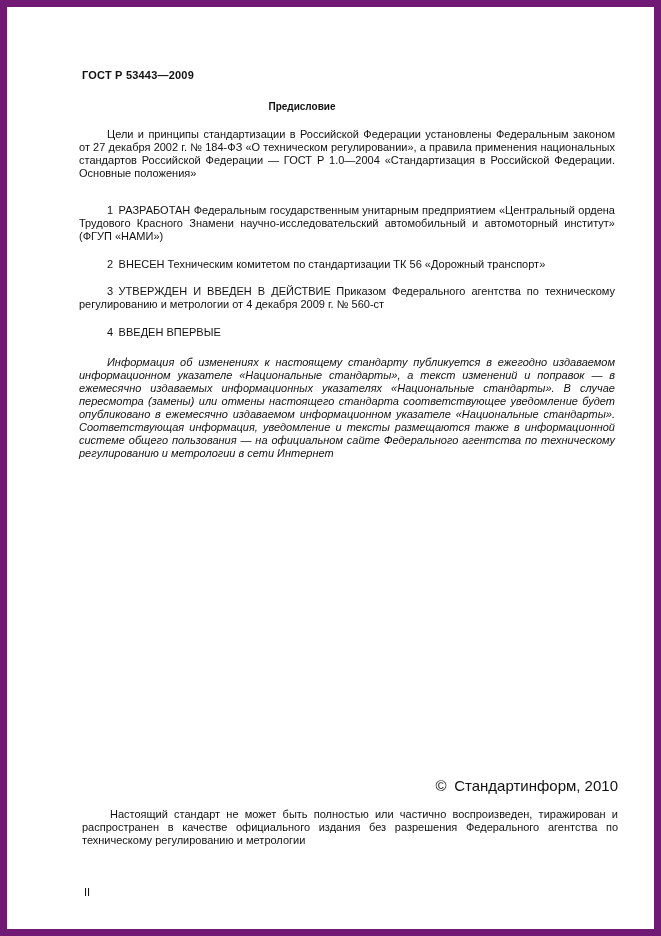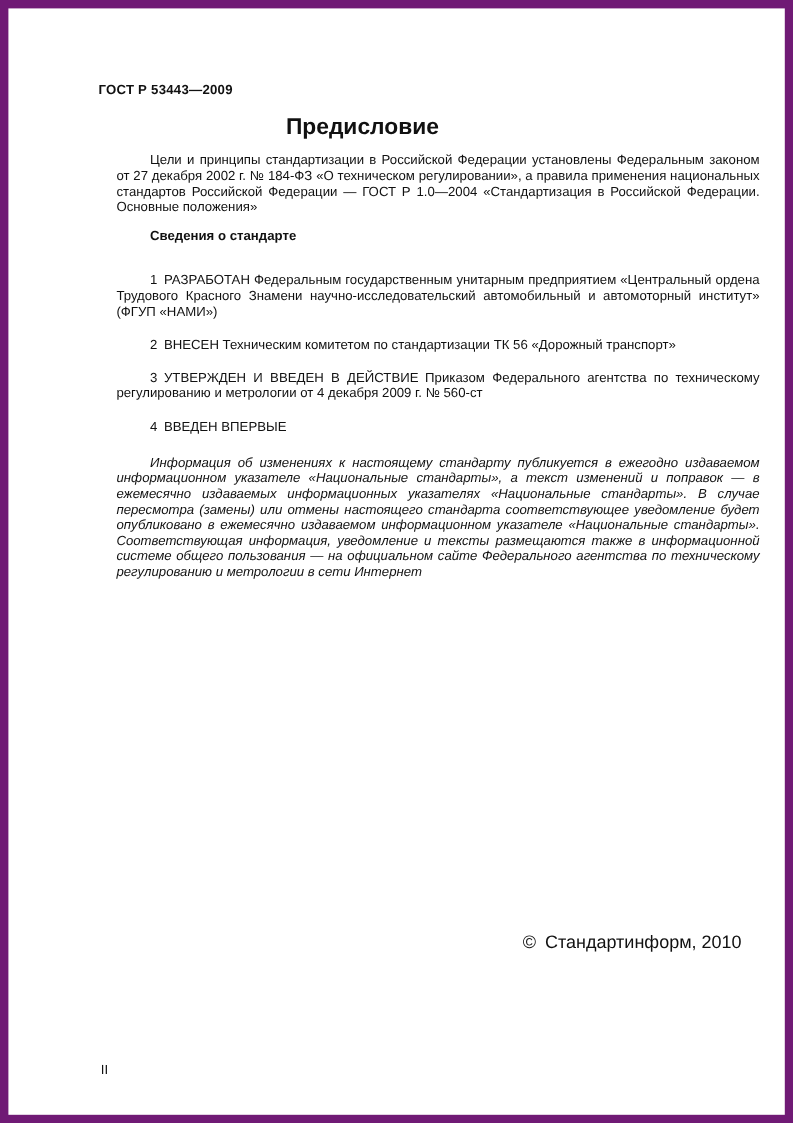--- a/index.html
+++ b/index.html
@@ -27,28 +27,28 @@
     font-weight: bold;
     letter-spacing: 0.2px;
   }
   .title {
     position: absolute;
     top: 92px;
     left: 0;
     width: 590px;
     margin: 0;
     text-align: center;
-    font-size: 19px;
+    font-size: 10px;
     line-height: 15px;
     font-weight: bold;
   }
   .content {
     position: absolute;
     top: 121px;
-    left: 90px;
+    left: 72px;
     width: 536px;
   }
   .para {
     margin: 0;
     font-size: 11px;
     line-height: 13px;
     text-align: justify;
     text-indent: 28px;
   }
   .heading {
@@ -98,31 +98,31 @@
 
 <div class="page">
 
   <div class="doc-number">ГОСТ Р 53443—2009</div>
 
   <h1 class="title">Предисловие</h1>
 
   <div class="content">
     <p class="para intro">Цели и принципы стандартизации в Российской Федерации установлены Федеральным законом от 27 декабря 2002 г. № 184-ФЗ «О техническом регулировании», а правила применения национальных стандартов Российской Федерации — ГОСТ Р 1.0—2004 «Стандартизация в Российской Федерации. Основные положения»</p>
 
-    <p class="para heading">Сведения о стандарте</p>
 
     <p class="para item-1">1 РАЗРАБОТАН Федеральным государственным унитарным предприятием «Центральный ордена Трудового Красного Знамени научно-исследовательский автомобильный и автомоторный институт» (ФГУП «НАМИ»)</p>
 
     <p class="para item-2">2 ВНЕСЕН Техническим комитетом по стандартизации ТК 56 «Дорожный транспорт»</p>
 
     <p class="para item-3">3 УТВЕРЖДЕН И ВВЕДЕН В ДЕЙСТВИЕ Приказом Федерального агентства по техническому регулированию и метрологии от 4 декабря 2009 г. № 560-ст</p>
 
     <p class="para item-4">4 ВВЕДЕН ВПЕРВЫЕ</p>
 
     <p class="para notice">Информация об изменениях к настоящему стандарту публикуется в ежегодно издаваемом информационном указателе «Национальные стандарты», а текст изменений и поправок — в ежемесячно издаваемых информационных указателях «Национальные стандарты». В случае пересмотра (замены) или отмены настоящего стандарта соответствующее уведомление будет опубликовано в ежемесячно издаваемом информационном указателе «Национальные стандарты». Соответствующая информация, уведомление и тексты размещаются также в информационной системе общего пользования — на официальном сайте Федерального агентства по техническому регулированию и метрологии в сети Интернет</p>
   </div>
 
   <div class="copyright">© Стандартинформ, 2010</div>
 
+  <p class="legal">Настоящий стандарт не может быть полностью или частично воспроизведен, тиражирован и распространен в качестве официального издания без разрешения Федерального агентства по техническому регулированию и метрологии</p>
 
   <div class="page-number">II</div>
 
 </div>
 
 </body></html>

